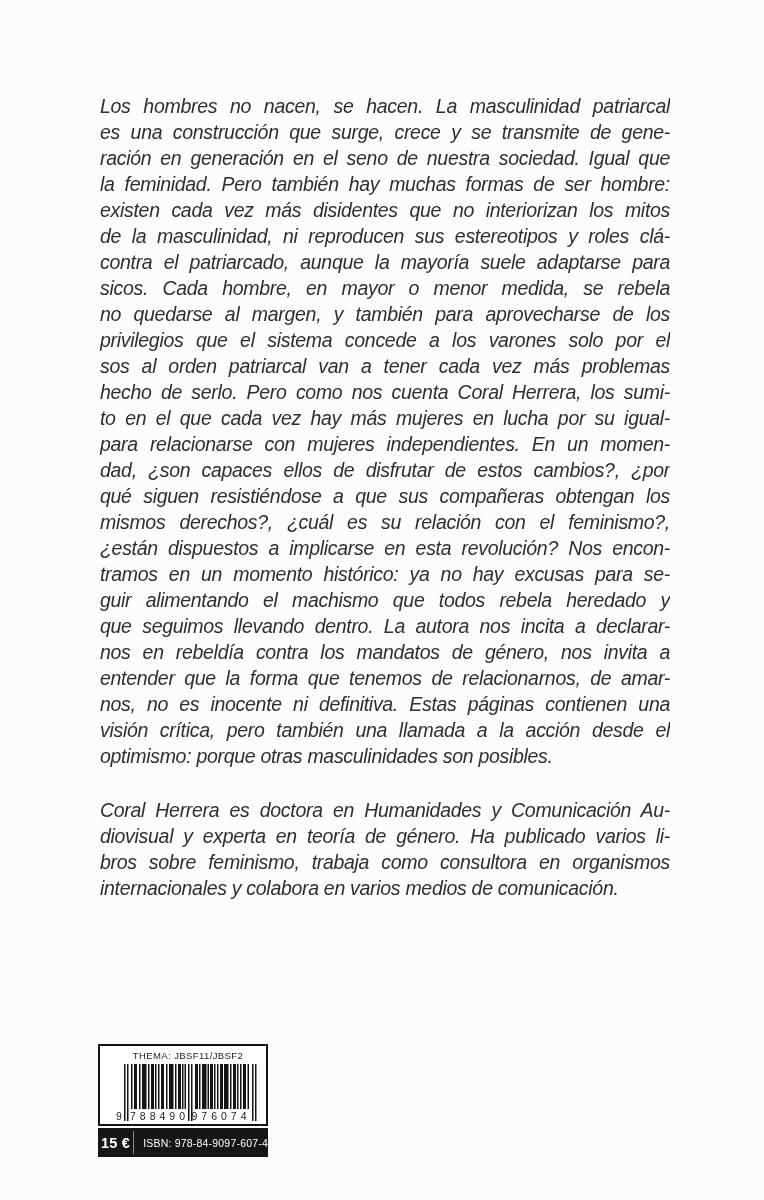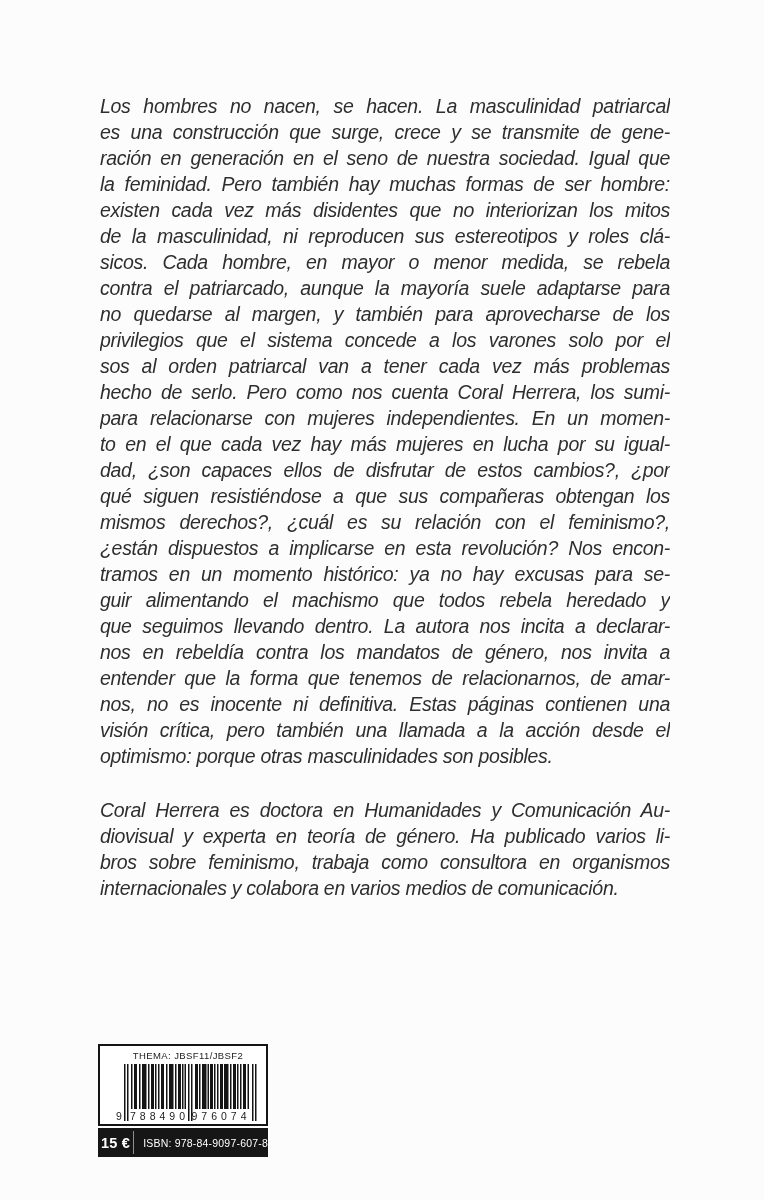--- a/index.html
+++ b/index.html
@@ -117,28 +117,28 @@
 <div class="page">
 
   <div class="text-block">
     <div class="paragraph">
         <div class="line">Los hombres no nacen, se hacen. La masculinidad patriarcal</div>
         <div class="line">es una construcción que surge, crece y se transmite de gene-</div>
         <div class="line">ración en generación en el seno de nuestra sociedad. Igual que</div>
         <div class="line">la feminidad. Pero también hay muchas formas de ser hombre:</div>
         <div class="line">existen cada vez más disidentes que no interiorizan los mitos</div>
         <div class="line">de la masculinidad, ni reproducen sus estereotipos y roles clá-</div>
+        <div class="line">contra el patriarcado, aunque la mayoría suele adaptarse para</div>
         <div class="line">sicos. Cada hombre, en mayor o menor medida, se rebela</div>
-        <div class="line">contra el patriarcado, aunque la mayoría suele adaptarse para</div>
         <div class="line">no quedarse al margen, y también para aprovecharse de los</div>
         <div class="line">privilegios que el sistema concede a los varones solo por el</div>
         <div class="line">sos al orden patriarcal van a tener cada vez más problemas</div>
         <div class="line">hecho de serlo. Pero como nos cuenta Coral Herrera, los sumi-</div>
+        <div class="line">to en el que cada vez hay más mujeres en lucha por su igual-</div>
         <div class="line">para relacionarse con mujeres independientes. En un momen-</div>
-        <div class="line">to en el que cada vez hay más mujeres en lucha por su igual-</div>
         <div class="line">dad, ¿son capaces ellos de disfrutar de estos cambios?, ¿por</div>
         <div class="line">qué siguen resistiéndose a que sus compañeras obtengan los</div>
         <div class="line">mismos derechos?, ¿cuál es su relación con el feminismo?,</div>
         <div class="line">¿están dispuestos a implicarse en esta revolución? Nos encon-</div>
         <div class="line">tramos en un momento histórico: ya no hay excusas para se-</div>
         <div class="line">guir alimentando el machismo que todos rebela heredado y</div>
         <div class="line">que seguimos llevando dentro. La autora nos incita a declarar-</div>
         <div class="line">nos en rebeldía contra los mandatos de género, nos invita a</div>
         <div class="line">entender que la forma que tenemos de relacionarnos, de amar-</div>
         <div class="line">nos, no es inocente ni definitiva. Estas páginas contienen una</div>
@@ -205,17 +205,17 @@
         <div class="ean-digits">
           <span class="lead">9</span>
           <span class="grp-l">788490</span>
           <span class="grp-r">976074</span>
         </div>
       </div>
     </div>
     <div class="price-bar">
       <div class="price-cell">15 €</div>
       <div class="bar-divider"></div>
-      <div class="isbn-cell">ISBN: 978-84-9097-607-8</div>
+      <div class="isbn-cell">ISBN: 978-84-9097-607-4</div>
     </div>
   </div>
 
 </div>
 
 </body></html>

